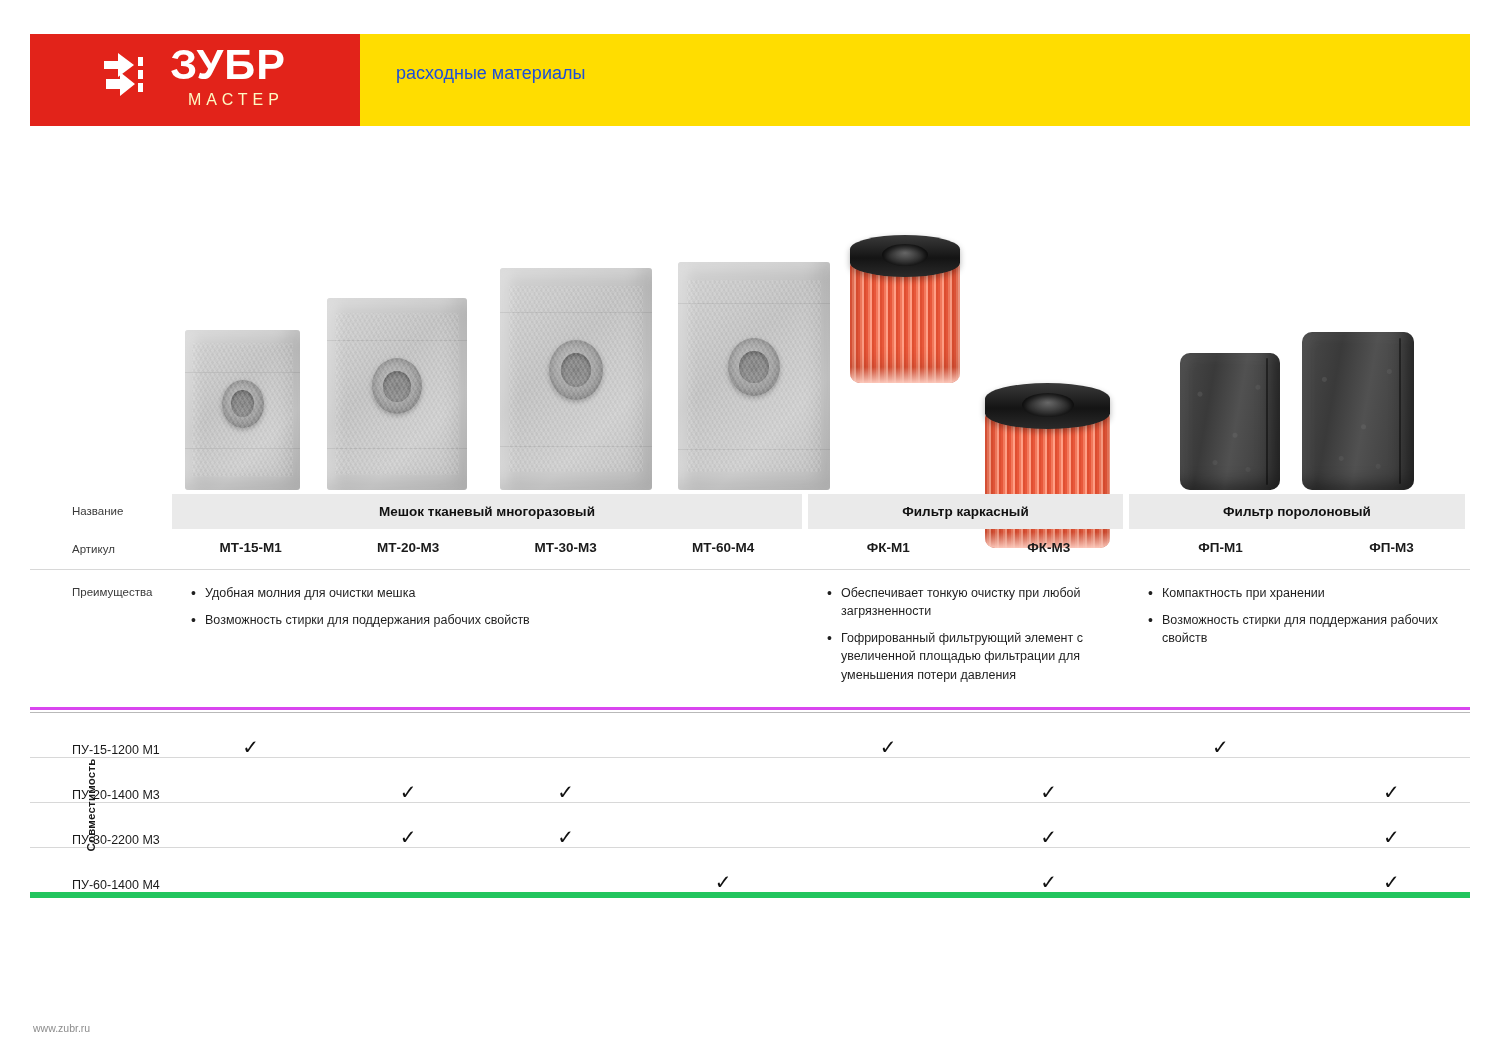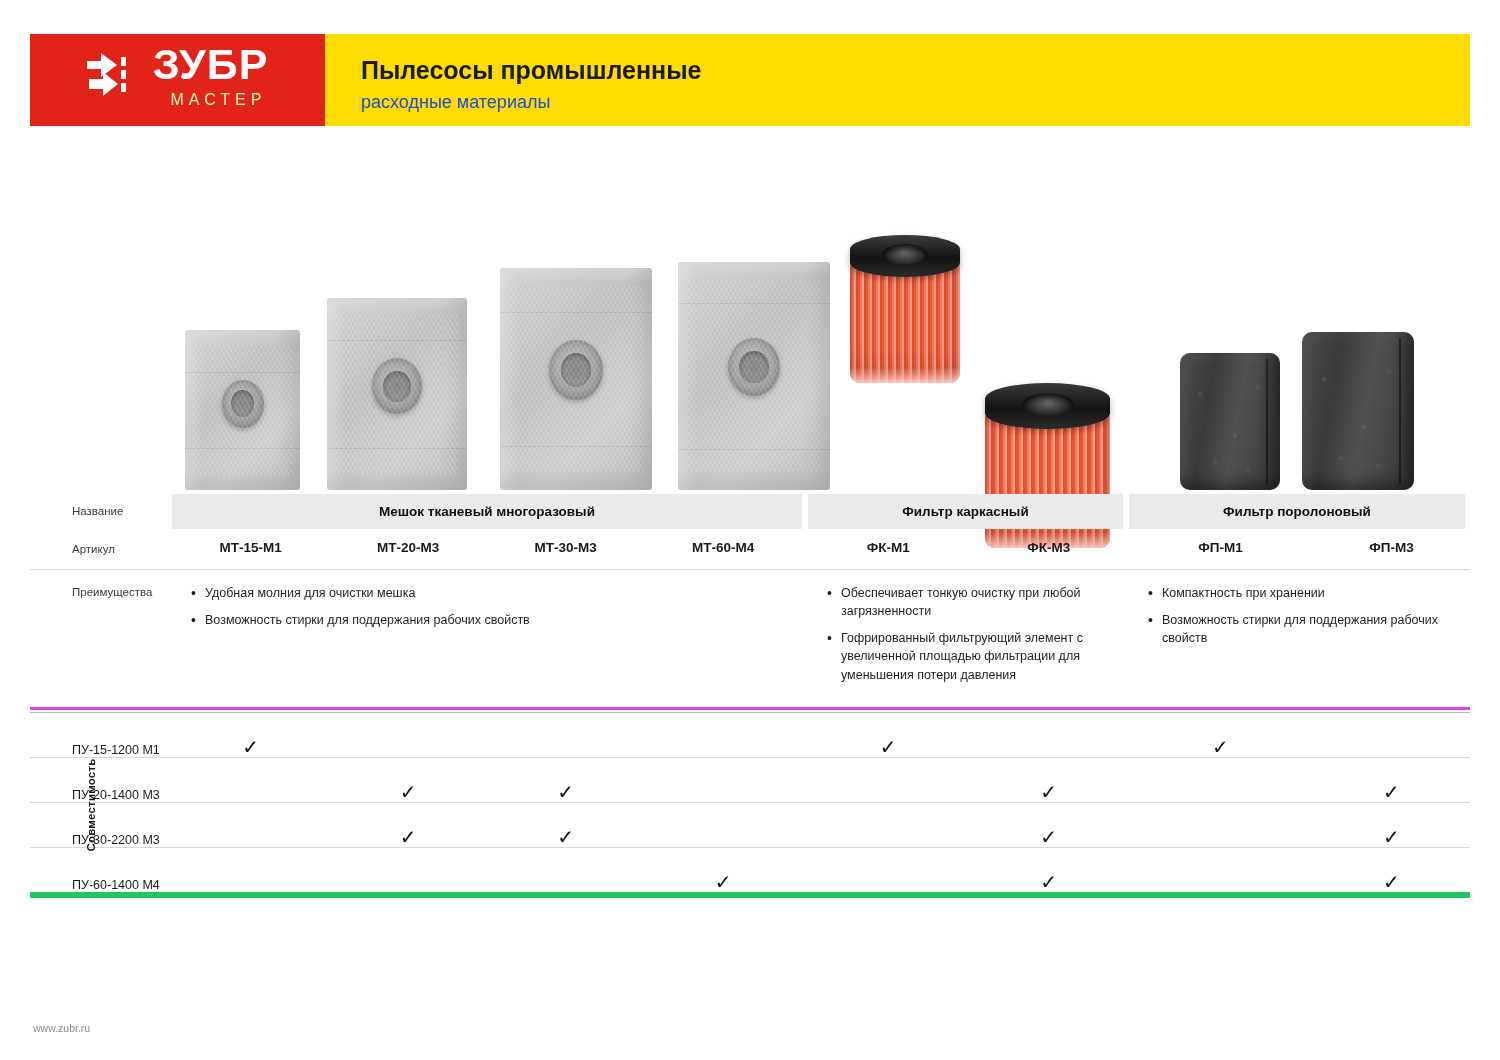--- a/index.html
+++ b/index.html
@@ -20,21 +20,21 @@
   .header {
     position: absolute;
     left: 30px;
     top: 34px;
     width: 1440px;
     height: 92px;
     display: flex;
     align-items: stretch;
   }
   .logo-box {
-    width: 295px;
+    width: 330px;
     background: #e2231a;
     display: flex;
     align-items: center;
     justify-content: center;
     position: relative;
   }
   .logo-inner {
     display: flex;
     align-items: center;
     gap: 10px;
@@ -354,21 +354,20 @@
           <polygon points="2,26 16,26 16,19 31,31 16,43 16,36 2,36" fill="#ffffff"></polygon>
         </svg>
       </div>
       <div class="logo-text-wrap">
         <div class="logo-title">ЗУБР</div>
         <div class="logo-sub">МАСТЕР</div>
       </div>
     </div>
   </div>
   <div class="title-box">
-    <div class="title-main">Пылесосы промышленные</div>
     <div class="title-sub">расходные материалы</div>
   </div>
 </div>
 
 <div class="products">
 
   <div class="prod" style="left:155px; width:115px; height:160px;">
     <div class="bag" style="width:115px;height:160px;">
       <div class="fold" style="top:26%"></div>
       <div class="fold" style="top:74%"></div>

